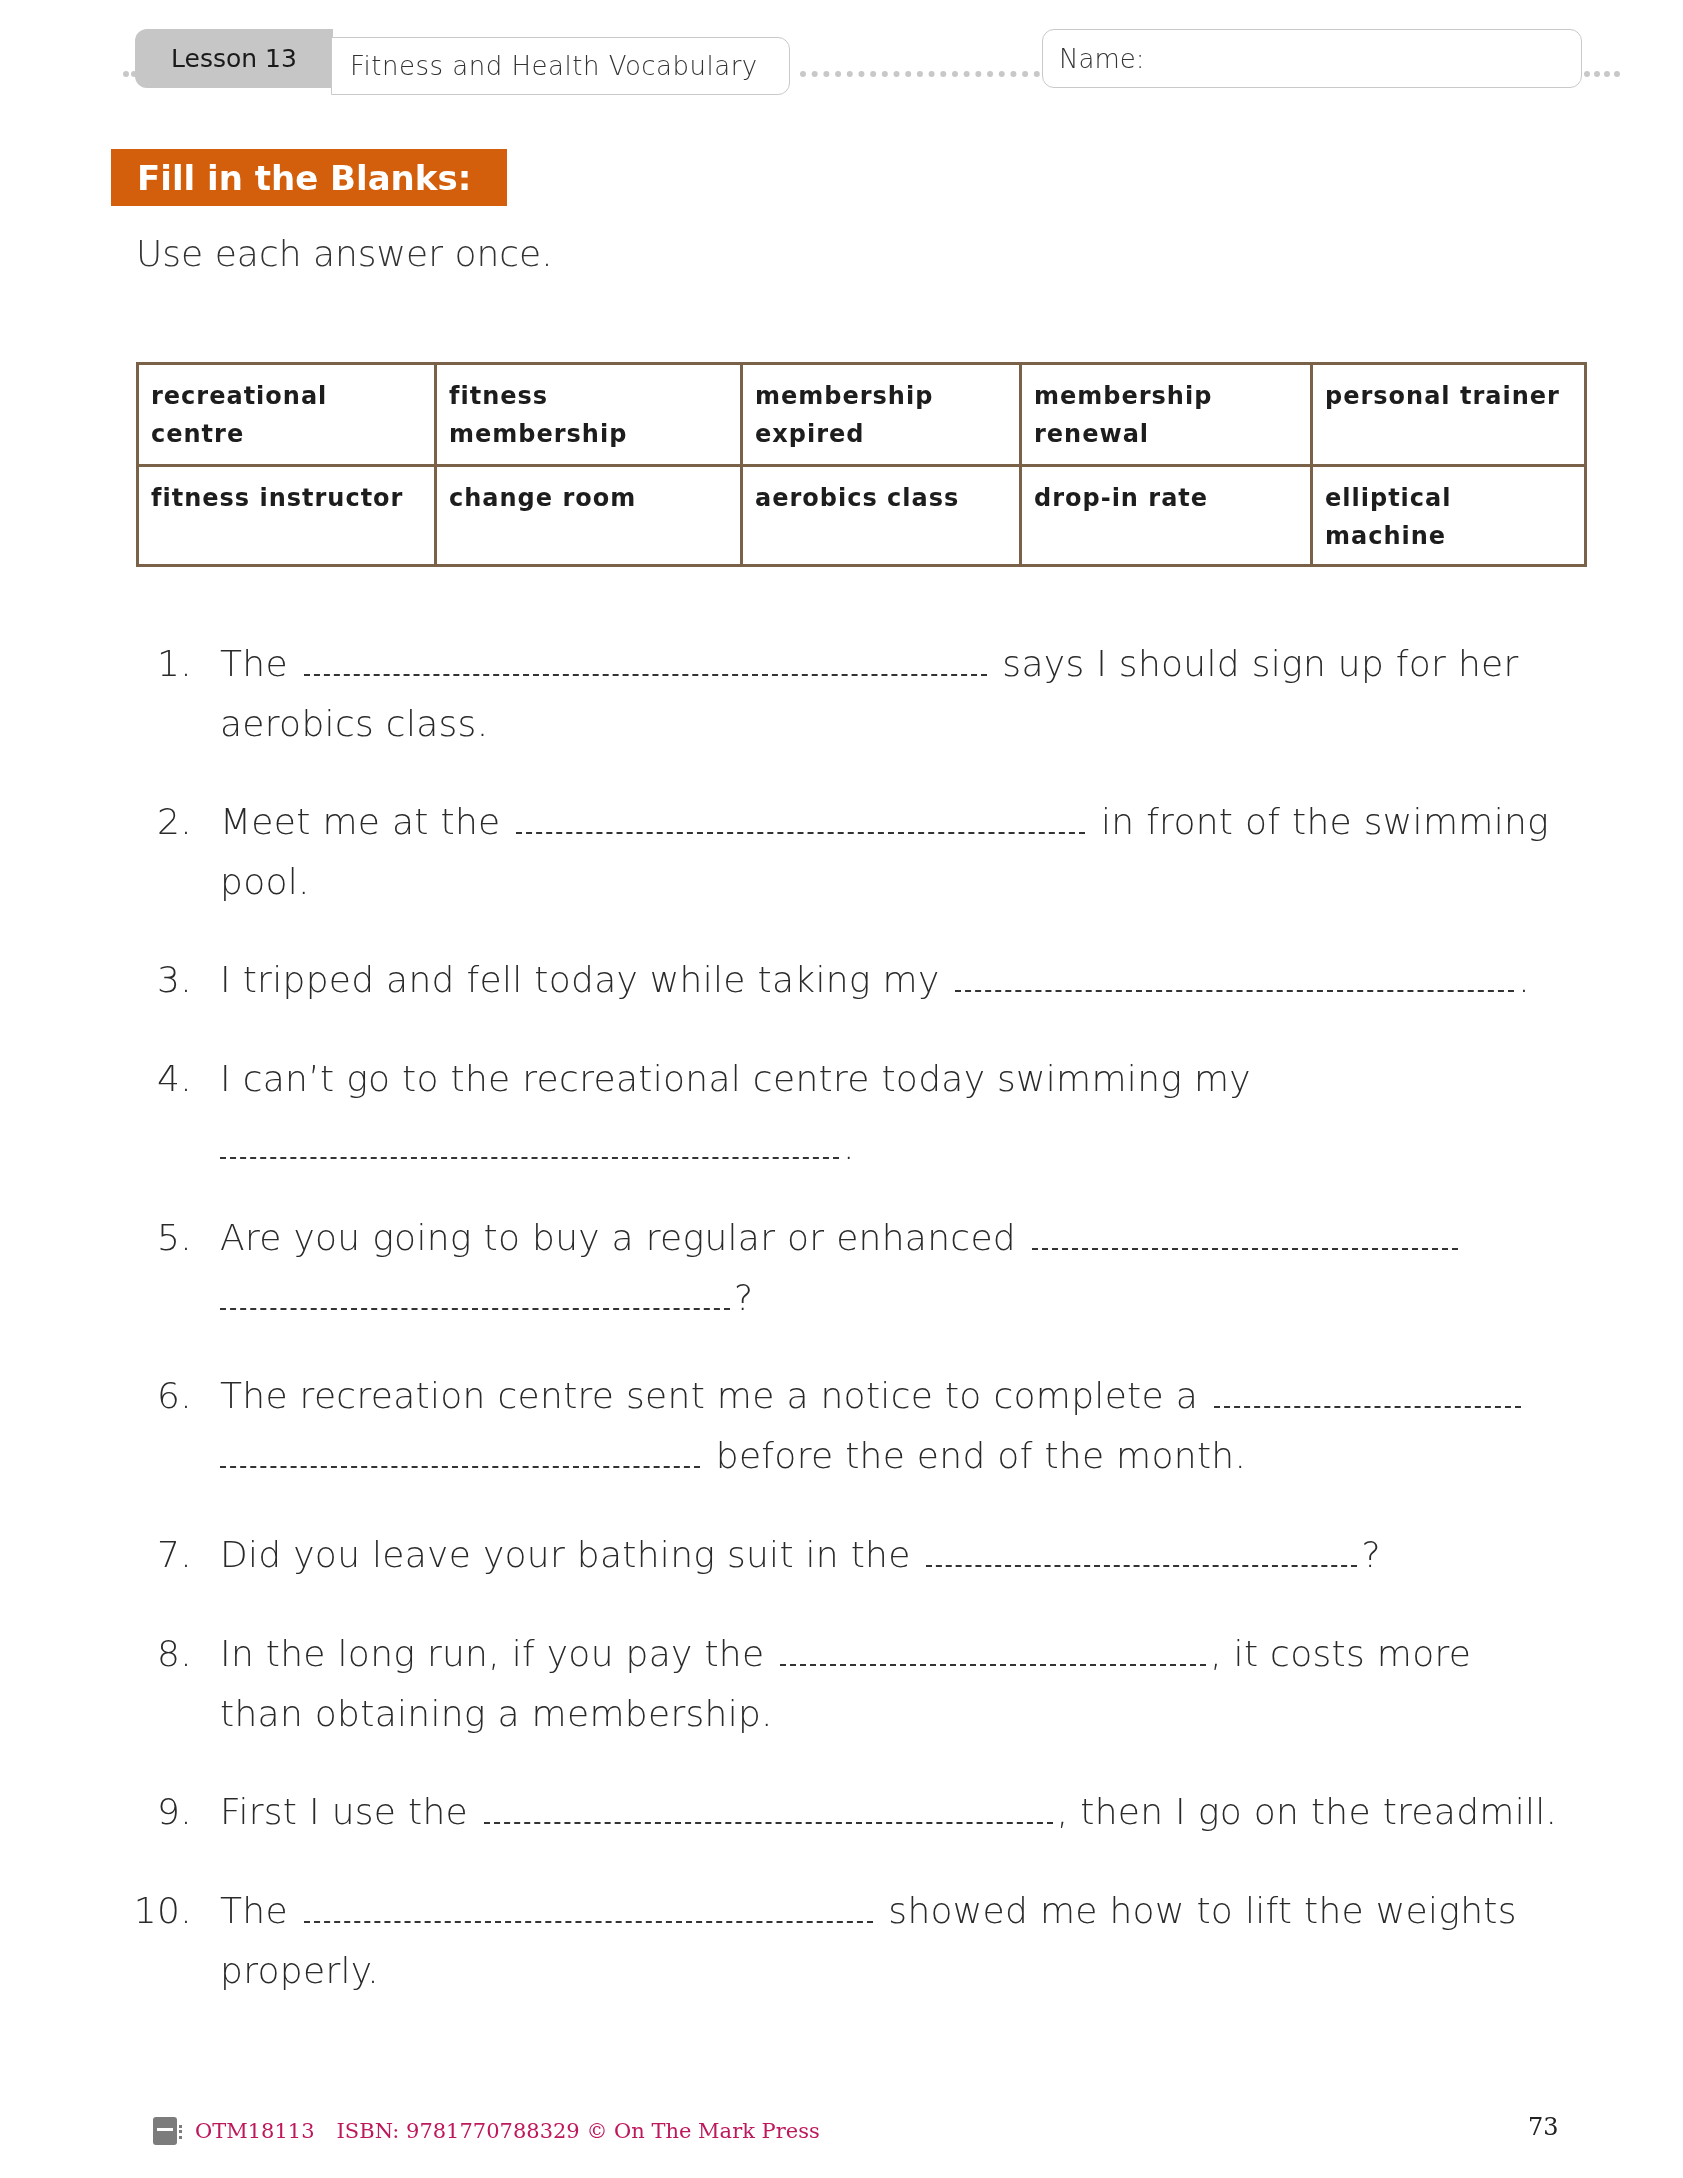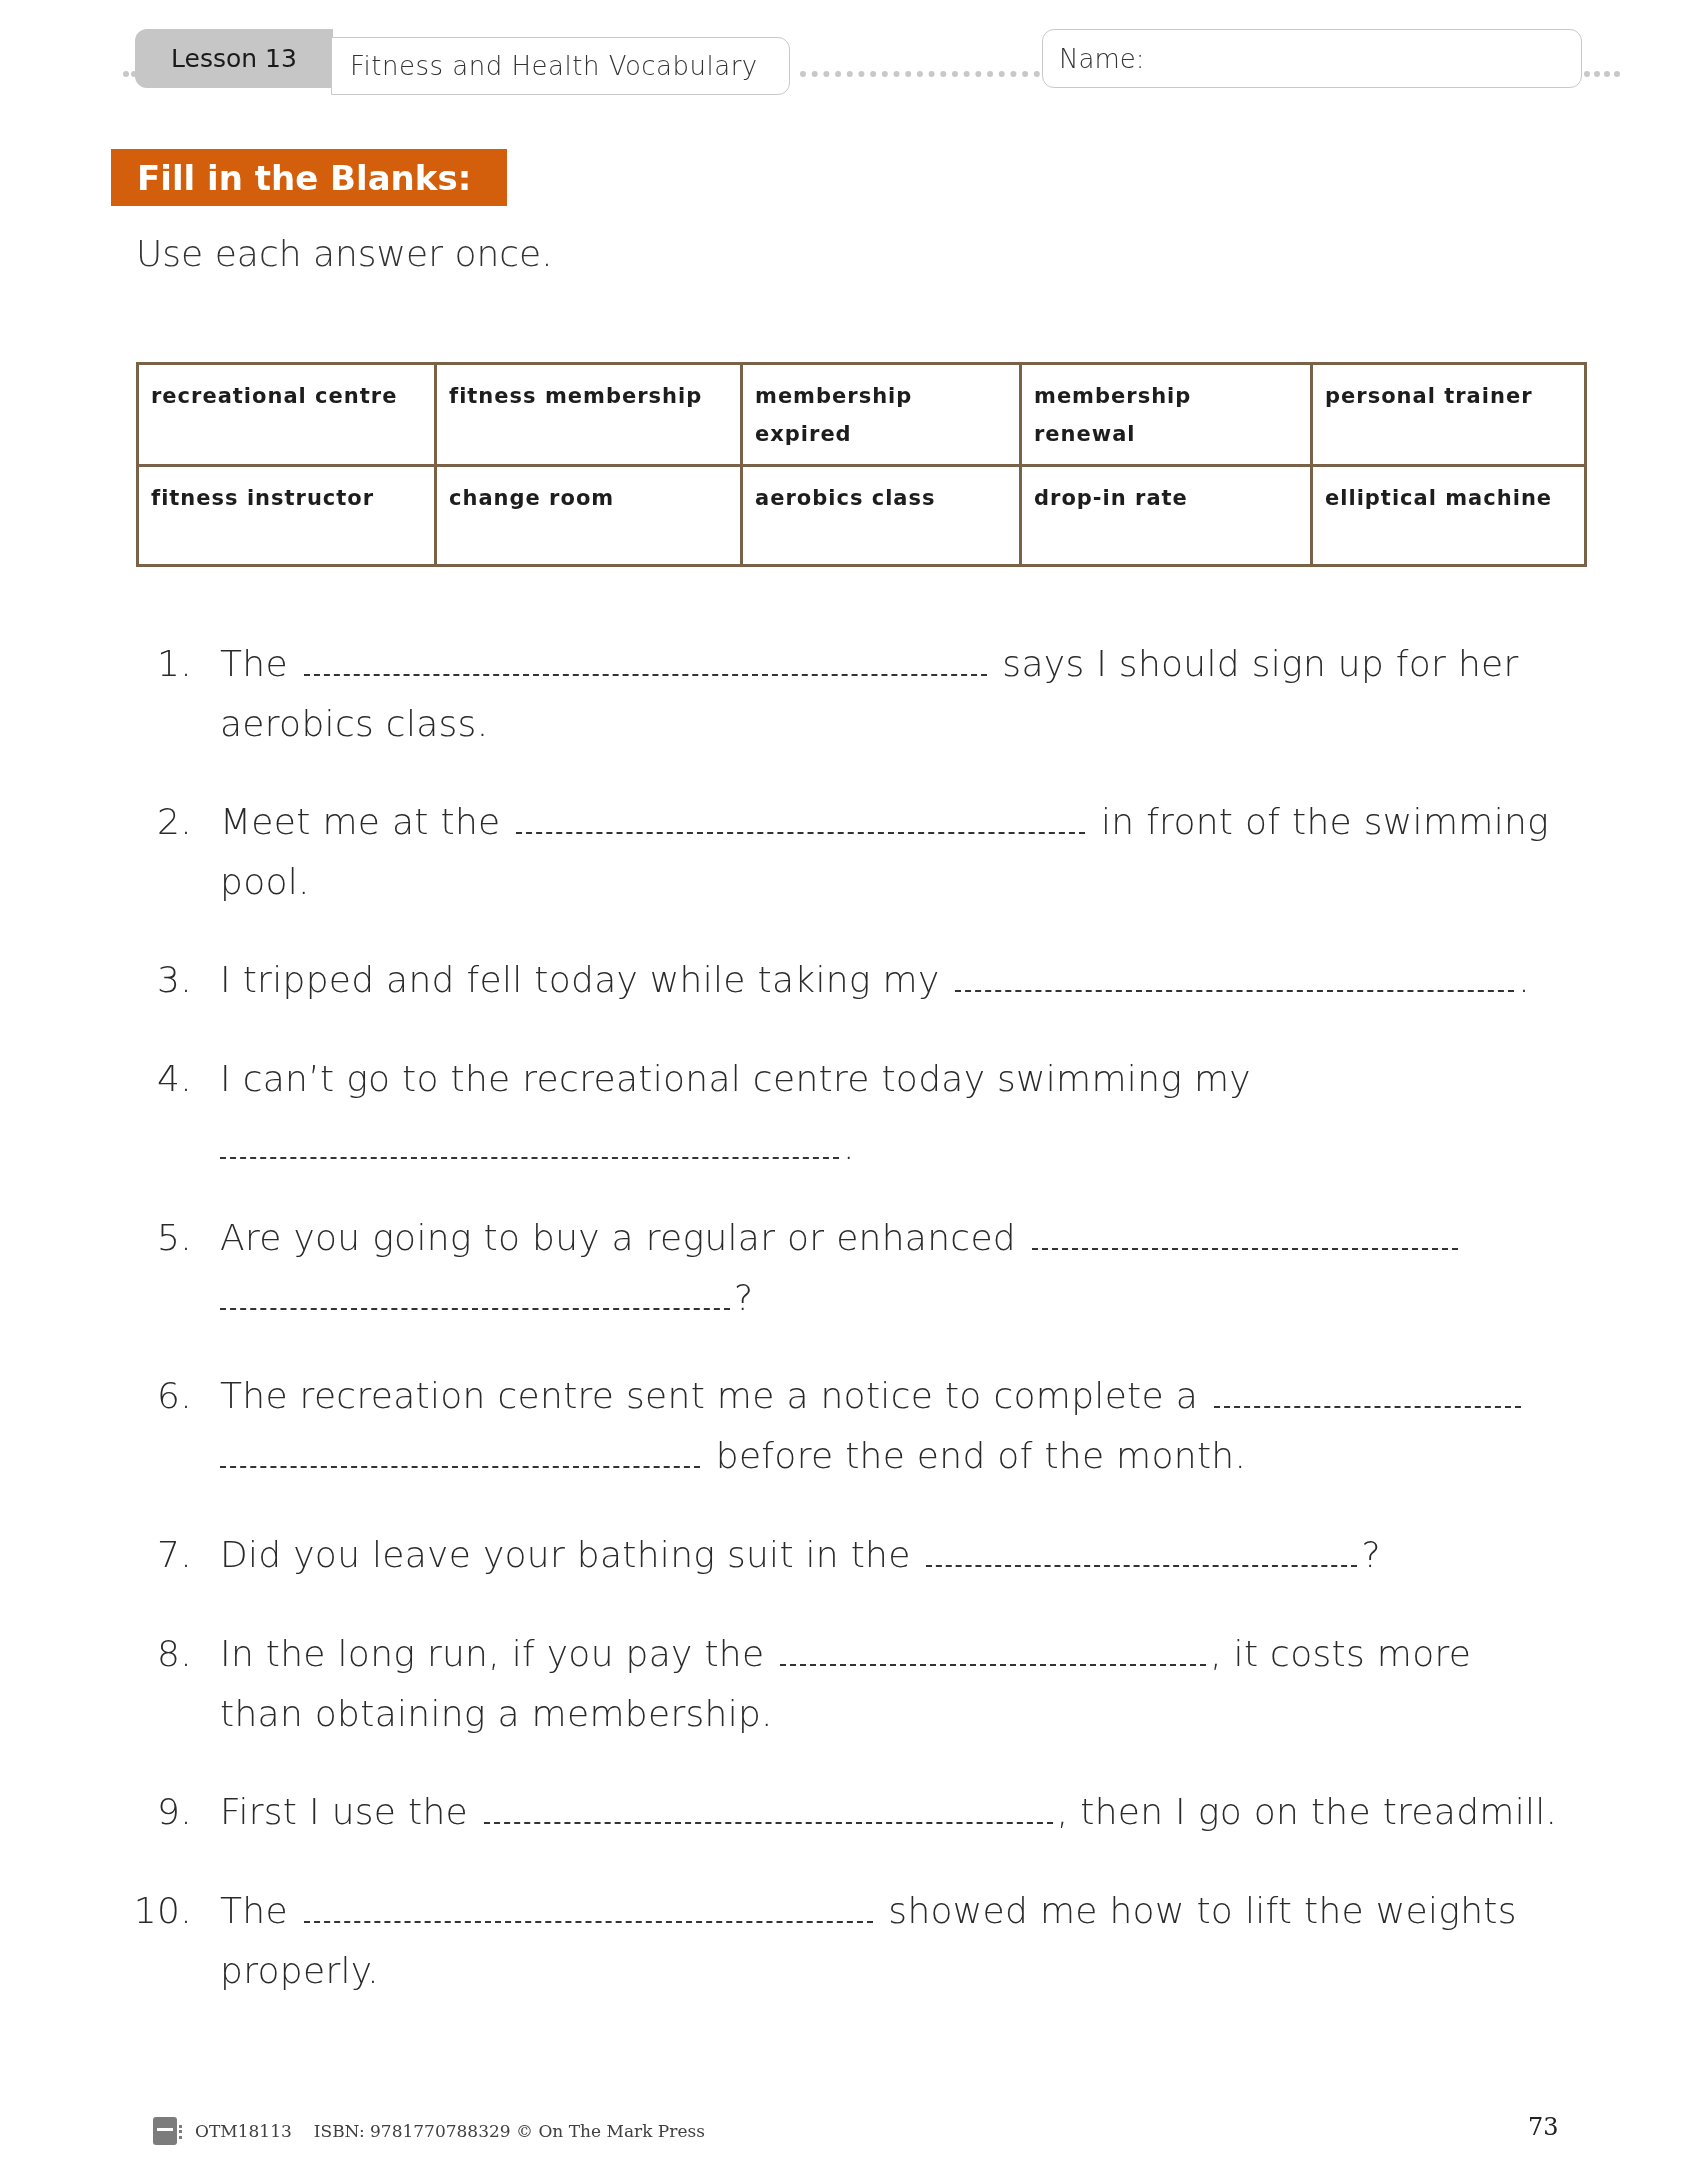--- a/index.html
+++ b/index.html
@@ -24,35 +24,35 @@
   .banner { left: 111px; top: 149px; width: 396px; height: 57px; background: #d35f0c;
       color: #fff; font-family: "DejaVu Sans", sans-serif; font-weight: bold; font-size: 34px;
       display: flex; align-items: center; padding-left: 26px; box-sizing: border-box; }
 
   .instructions { left: 136px; top: 224px; width: 1485px; font-size: 36px; line-height: 60px;
       color: #333; font-weight: 200; }
 
   
   .vocab { left: 136px; top: 362px; border-collapse: collapse; border: 3px solid #7a6248; }
   .vocab td { border: 3px solid #7a6248; vertical-align: top; padding: 12px 10px 0 12px;
-      font-family: "DejaVu Sans", sans-serif; font-weight: bold; font-size: 21px; line-height: 38px;
+      font-family: "DejaVu Sans", sans-serif; font-weight: bold; font-size: 24px; line-height: 38px;
       color: #1d1d1d; letter-spacing: 1px; box-sizing: border-box; }
   .vocab tr.r1 td { height: 102px; }
   .vocab tr.r2 td { height: 100px; }
 
   
   .q { position: absolute; left: 129px; width: 1465px; font-size: 36px; line-height: 60px;
        color: #2a2a2a; font-weight: 200; letter-spacing: 0.3px; }
   .q .num { position: absolute; left: 0; width: 63px; text-align: right; }
   .q .body { position: absolute; left: 91px; width: 1376px; }
   .blank { display: inline-block; border-bottom: 2px dashed #333; height: 38px; vertical-align: baseline; margin: 0 4px; }
 
   
   .footer { left: 153px; top: 2117px; display: flex; align-items: center;
-      font-family: "DejaVu Serif", serif; font-size: 17px; color: #404040; }
+      font-family: "DejaVu Serif", serif; font-size: 21px; color: #be185d; }
   .footer .book-icon { width: 24px; height: 28px; background: #7c7c7c; border-radius: 3px; margin-right: 18px; position: relative; }
   .footer .book-icon::before { content: ""; position: absolute; left: 4px; right: 4px; top: 11px; height: 3px; background: #fff; }
   .footer .book-icon::after { content: ""; position: absolute; right: -5px; top: 8px; width: 4px; height: 14px; border-right: 3px dotted #7c7c7c; }
   .footer span { margin-right: 22px; }
   .page-num { left: 1528px; top: 2113px; font-family: "DejaVu Serif", serif; font-size: 24px; color: #222; }
 </style>
 </head>
 <body>
 
 <div class="dots" style="left:123px; width:14px;"></div>

